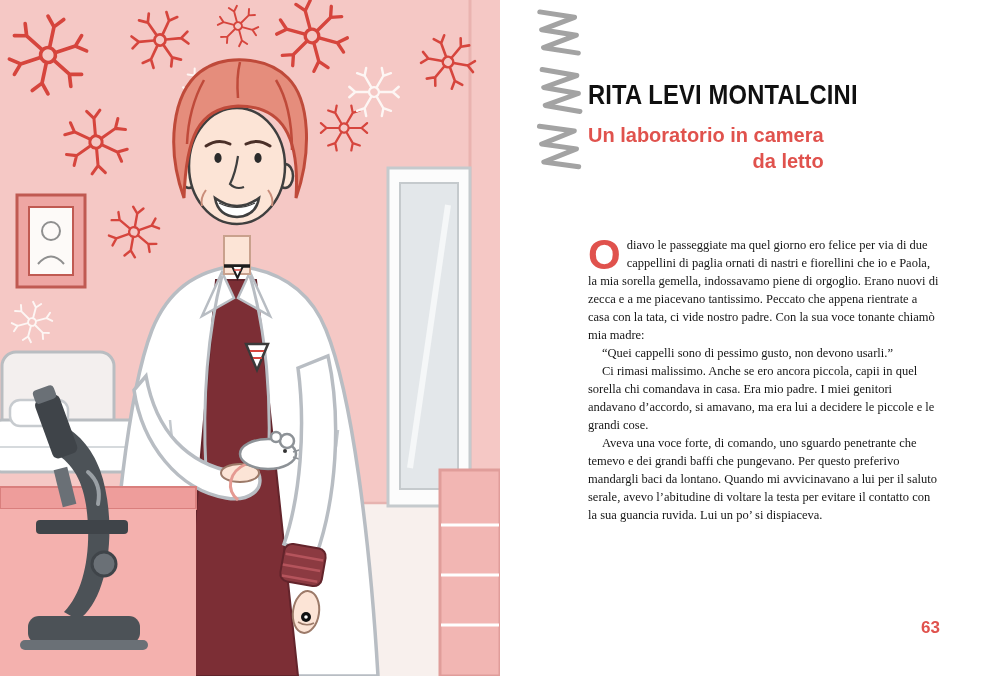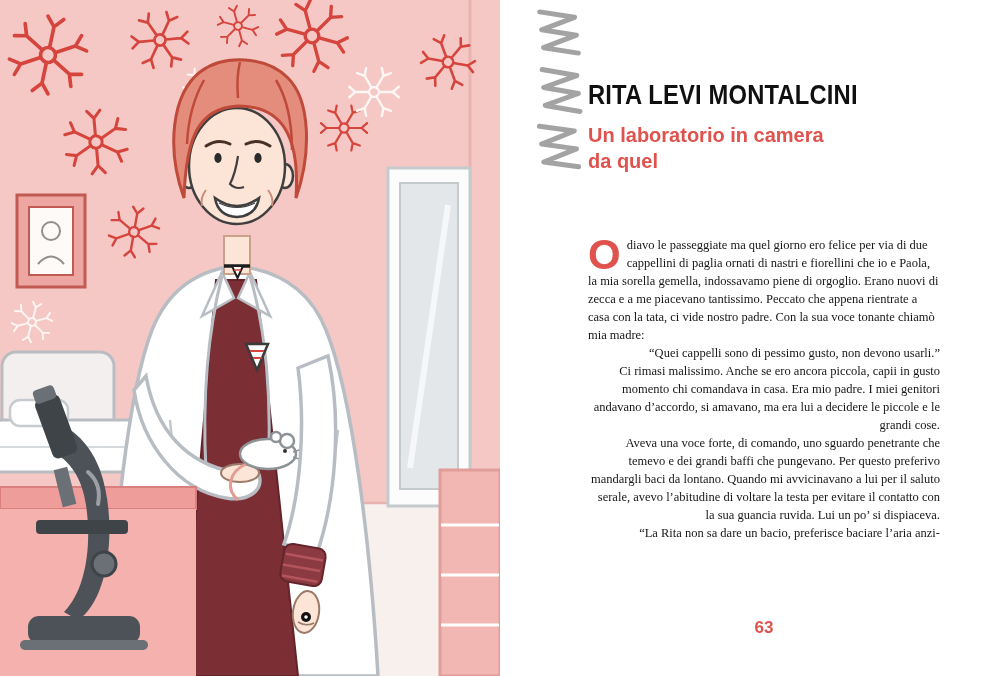--- a/index.html
+++ b/index.html
@@ -15,37 +15,37 @@
   .squiggles{position:absolute;left:36px;top:4px;width:50px;height:172px;}
   .chapter-title{
     position:absolute;left:88px;top:80px;
     font-family:"Liberation Sans",sans-serif;font-weight:900;font-size:27px;
     color:#101010;letter-spacing:0.2px;white-space:nowrap;
     transform:scaleX(0.88);transform-origin:left center;
   }
   .section-title{
     position:absolute;left:88px;top:122px;
     font-family:"Liberation Sans",sans-serif;font-weight:800;font-size:20px;
-    line-height:26px;color:#e0524d;
+    line-height:26px;color:#e0524d;text-align:right;
   }
   .body-text{
     position:absolute;left:88px;top:236px;width:352px;
     font-family:"Liberation Serif",serif;font-size:12.5px;line-height:18px;
     color:#161616;
   }
   .body-text p{margin:0;padding:0;}
-  .body-text p.ind{text-indent:14px;text-align:right;}
+  .body-text p.ind{text-indent:14px;}
   .dropcap{
     float:left;
     font-family:"Liberation Sans",sans-serif;font-weight:900;
     font-size:42px;line-height:33px;color:#e0524d;
     margin:2px 6px 0 0;
   }
   .page-number{
-    position:absolute;left:88px;top:618px;width:352px;text-align:center;
+    position:absolute;left:88px;top:618px;width:352px;text-align:right;
     font-family:"Liberation Sans",sans-serif;font-weight:800;font-size:17px;
     color:#e0524d;
   }
 </style>
 </head>
 <body>
 
 <div class="spread">
 
   <div class="illustration">
@@ -222,27 +222,26 @@
         <path d="M6,6 L40,15 L6,24 L40,33 L6,42 L40,51" transform="rotate(-6 23 28)"></path>
         <path d="M8,64 L42,73 L8,82 L42,91 L8,100 L42,109" transform="rotate(-5 25 86)"></path>
         <path d="M6,120 L40,129 L6,138 L40,147 L6,156 L40,165" transform="rotate(-7 23 142)"></path>
       </g>
     </svg>
 
     <div class="chapter-title">RITA LEVI MONTALCINI</div>
 
     <div class="section-title">
       <div>Un laboratorio in camera</div>
-      <div>da quel</div>
+      <div>da letto</div>
     </div>
 
     <div class="body-text">
       <p class="para"><span class="dropcap">O</span><span>diavo le passeggiate ma quel giorno ero felice per via di due cappellini di paglia ornati di nastri e fiorellini che io e Paola, la mia sorella gemella, indossavamo piene di orgoglio. Erano nuovi di zecca e a me piacevano tantissimo. Peccato che appena rientrate a casa con la tata, ci vide nostro padre. Con la sua voce tonante chiamò mia madre:</span></p>
       <p class="para ind">“Quei cappelli sono di pessimo gusto, non devono usarli.”</p>
-      <p class="para ind">Ci rimasi malissimo. Anche se ero ancora piccola, capii in gusto momento chi comandava in casa. Era mio padre. I miei genitori andavano d’accordo, si amavano, ma era lui a decidere le piccole e le grandi cose.</p>
+      <p class="para ind">Ci rimasi malissimo. Anche se ero ancora piccola, capii in quel sorella chi comandava in casa. Era mio padre. I miei genitori andavano d’accordo, si amavano, ma era lui a decidere le piccole e le grandi cose.</p>
       <p class="para ind">Aveva una voce forte, di comando, uno sguardo penetrante che temevo e dei grandi baffi che pungevano. Per questo preferivo mandargli baci da lontano. Quando mi avvicinavano a lui per il saluto serale, avevo l’abitudine di voltare la testa per evitare il contatto con la sua guancia ruvida. Lui un po’ si dispiaceva.</p>
-      <p class="para ind">“La Rita non sa dare un bacio, preferisce baciare l’aria anzi-</p>
     </div>
 
     <div class="page-number">63</div>
   </div>
 
 </div>
 
 </body></html>

